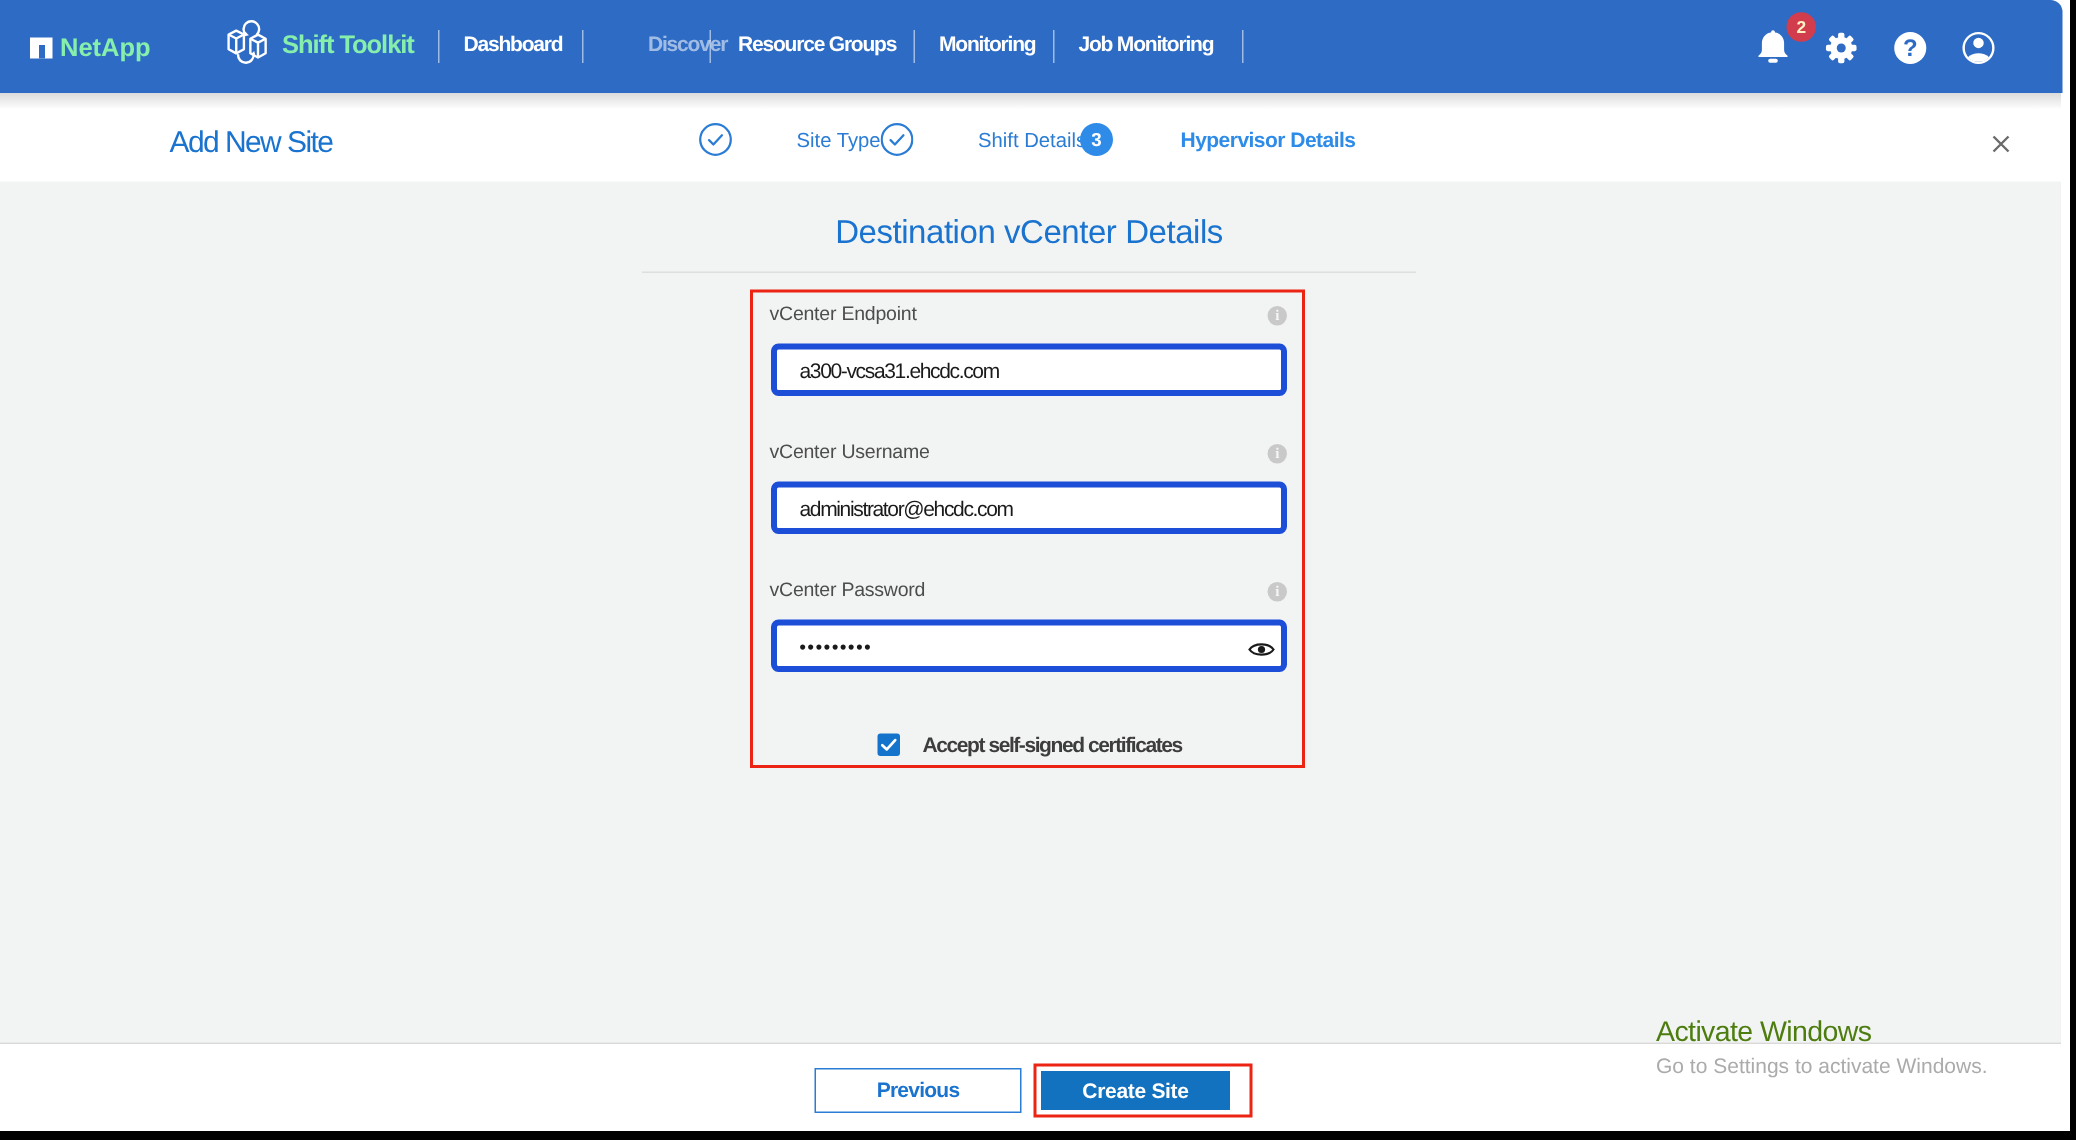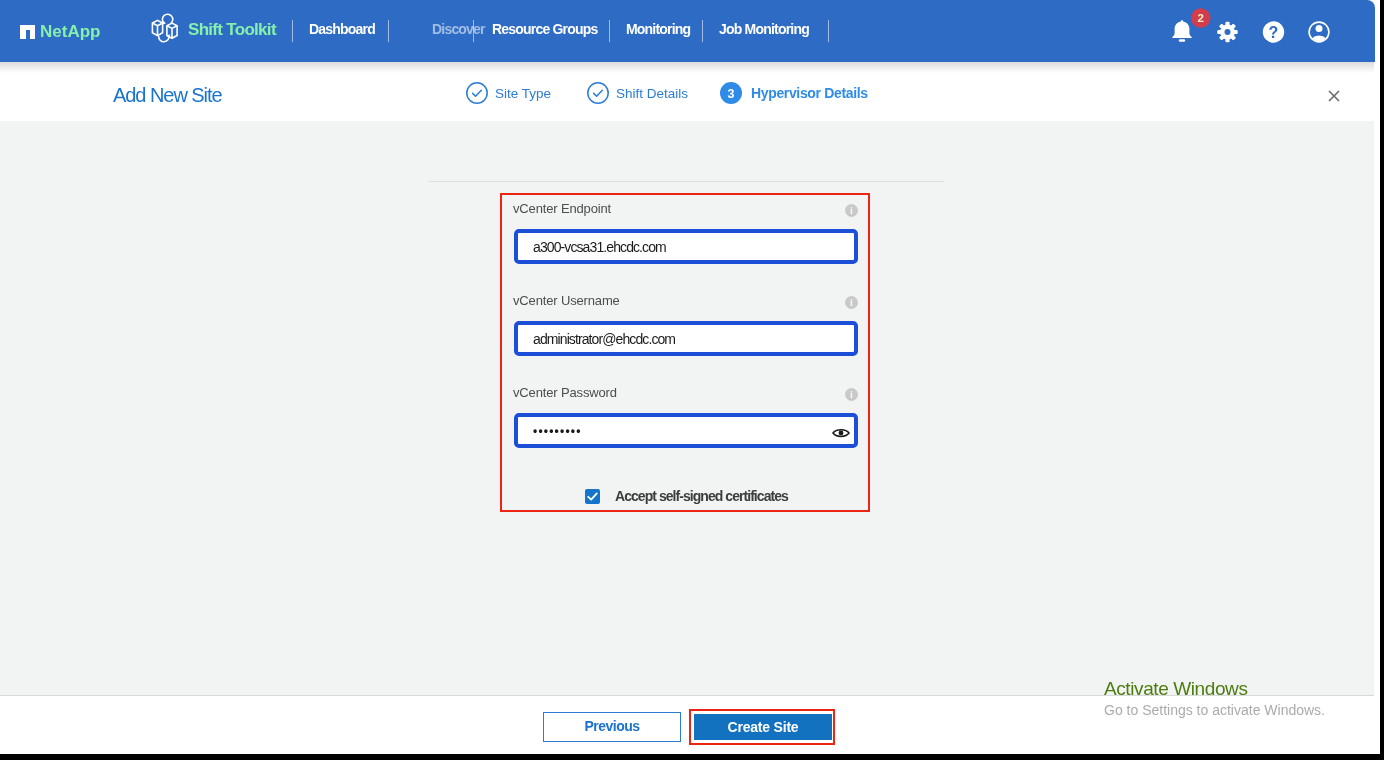--- a/index.html
+++ b/index.html
@@ -17,42 +17,42 @@
   .st-text { position:absolute; left:188px; top:20px; font-size:17px; font-weight:bold; letter-spacing:-0.7px; }
   .nav-sep { position:absolute; top:20px; width:1px; height:22px; background:rgba(255,255,255,0.55); }
   .nav-item { position:absolute; top:20.5px; font-size:14px; font-weight:bold; letter-spacing:-0.8px; color:#fff; }
   .nav-item.dim { color:rgba(255,255,255,0.55);margin-left:24px; }
 
   
   .topbar { position:absolute; left:0; top:62px; width:1374px; height:59px; background:#fff; }
   .topbar .shade { position:absolute; left:0; top:0; width:100%; height:11px;
      background:linear-gradient(to bottom, rgba(0,0,0,0.14), rgba(0,0,0,0)); }
   .title { position:absolute; left:113px; top:83.5px; font-size:20px; letter-spacing:-1.05px; color:#1a73cf; }
-  .step { position:absolute; top:82px; display:flex; align-items:center; height:22px; }
+  .step { position:absolute; top:82px; display:flex; align-items:center; height:22px;gap:36px; }
   .step .lbl { font-size:13.5px; color:#2b7cd4; margin-left:7px; white-space:nowrap; }
   .step.active .lbl { font-weight:bold; color:#2e8ce8; margin-left:9px; letter-spacing:-0.35px; font-size:14px; }
 
   
   .content { position:absolute; left:0; top:121px; width:1374px; height:575px; background:#f2f3f3; }
   .heading { position:absolute; left:0; top:142px; width:1372px; text-align:center; font-size:22px; letter-spacing:-0.3px; color:#1a73cf; }
   .hdiv { position:absolute; left:428px; top:181px; width:516px; height:1px; background:#dedede; }
 
   .redbox { position:absolute; left:500px; top:193px; width:370px; height:319px; border:2.5px solid #ec2413; }
   .field-label { position:absolute; font-size:13px; color:#4d4d4d; letter-spacing:-0.15px; }
   .info { position:absolute; width:13px; height:13px; border-radius:50%; background:#c9c9c9; color:#f6f6f6; font-size:10px; font-weight:bold; text-align:center; line-height:13px; font-family:"Liberation Serif", serif; }
   .inputbox { position:absolute; left:514px; width:344px; height:35px; background:#fff; border:4px solid #1d4ed8; border-radius:5px; font-size:14px; letter-spacing:-0.9px; color:#1a1a1a; display:flex; align-items:center; padding-left:15px; }
   .chkrow { position:absolute; left:585px; top:488px; display:flex; align-items:center; }
   .chk { width:15px; height:15px; background:#1474cc; border-radius:2px; position:relative; }
   .chklbl { margin-left:15px; font-size:14px; font-weight:bold; letter-spacing:-0.95px; color:#3d3d3d; }
 
   
   .footer { position:absolute; left:0; top:695px; width:1374px; height:59px; background:#fff; border-top:1px solid #d9d9d9; }
   .btn-prev { position:absolute; left:543px; top:712px; width:138px; height:30px; background:#fff; border:1.5px solid #2b7cd4; color:#1a73cf; font-size:14px; font-weight:bold; letter-spacing:-0.5px; text-align:center; line-height:27px; }
   .btn-create-wrap { position:absolute; left:689px; top:709px; width:146px; height:36px; border:2.5px solid #ec2413; background:#fff; }
-  .btn-create { position:absolute; left:3px; top:3px; width:138px; height:26px; background:#1272bf; color:#fff; font-size:14px; font-weight:bold; letter-spacing:-0.2px; text-align:center; line-height:26px; }
+  .btn-create { position:absolute; left:3px; top:3px; width:126px; height:26px; background:#1272bf; color:#fff; font-size:14px; font-weight:bold; letter-spacing:-0.2px; text-align:center; line-height:26px; }
 
   .aw1 { position:absolute; left:1104px; top:678px; font-size:19px; letter-spacing:-0.4px; color:#4d7c0f; }
   .aw2 { position:absolute; left:1104px; top:702px; font-size:14px; color:#ababab; }
 </style>
 </head>
 <body>
 <div class="frame">
 
   <div class="header">
     <div class="netapp"></div>
@@ -135,20 +135,21 @@
         <circle cx="11" cy="11" r="11" fill="#2e8ce8"></circle>
         <text x="11" y="15.5" font-size="12.5" font-weight="bold" fill="#fff" text-anchor="middle">3</text>
       </svg>
     <div class="lbl">Hypervisor Details</div>
   </div>
   <svg style="position:absolute; left:1328px; top:90px;" width="12" height="12" viewBox="0 0 12 12">
       <path d="M1 1 L11 11 M11 1 L1 11" stroke="#6b6b6b" stroke-width="1.6"></path>
     </svg>
 
   <div class="content"></div>
+  <div class="heading">Destination vCenter Details</div>
   <div class="hdiv"></div>
 
   <div class="redbox"></div>
   <div class="field-label" style="left:513px; top:201px;">vCenter Endpoint</div>
   <div class="info" style="left:845px; top:204px;">i</div>
   <div class="inputbox" style="top:229px;">a300-vcsa31.ehcdc.com</div>
 
   <div class="field-label" style="left:513px; top:293px;">vCenter Username</div>
   <div class="info" style="left:845px; top:296px;">i</div>
   <div class="inputbox" style="top:321px;">administrator@ehcdc.com</div>

